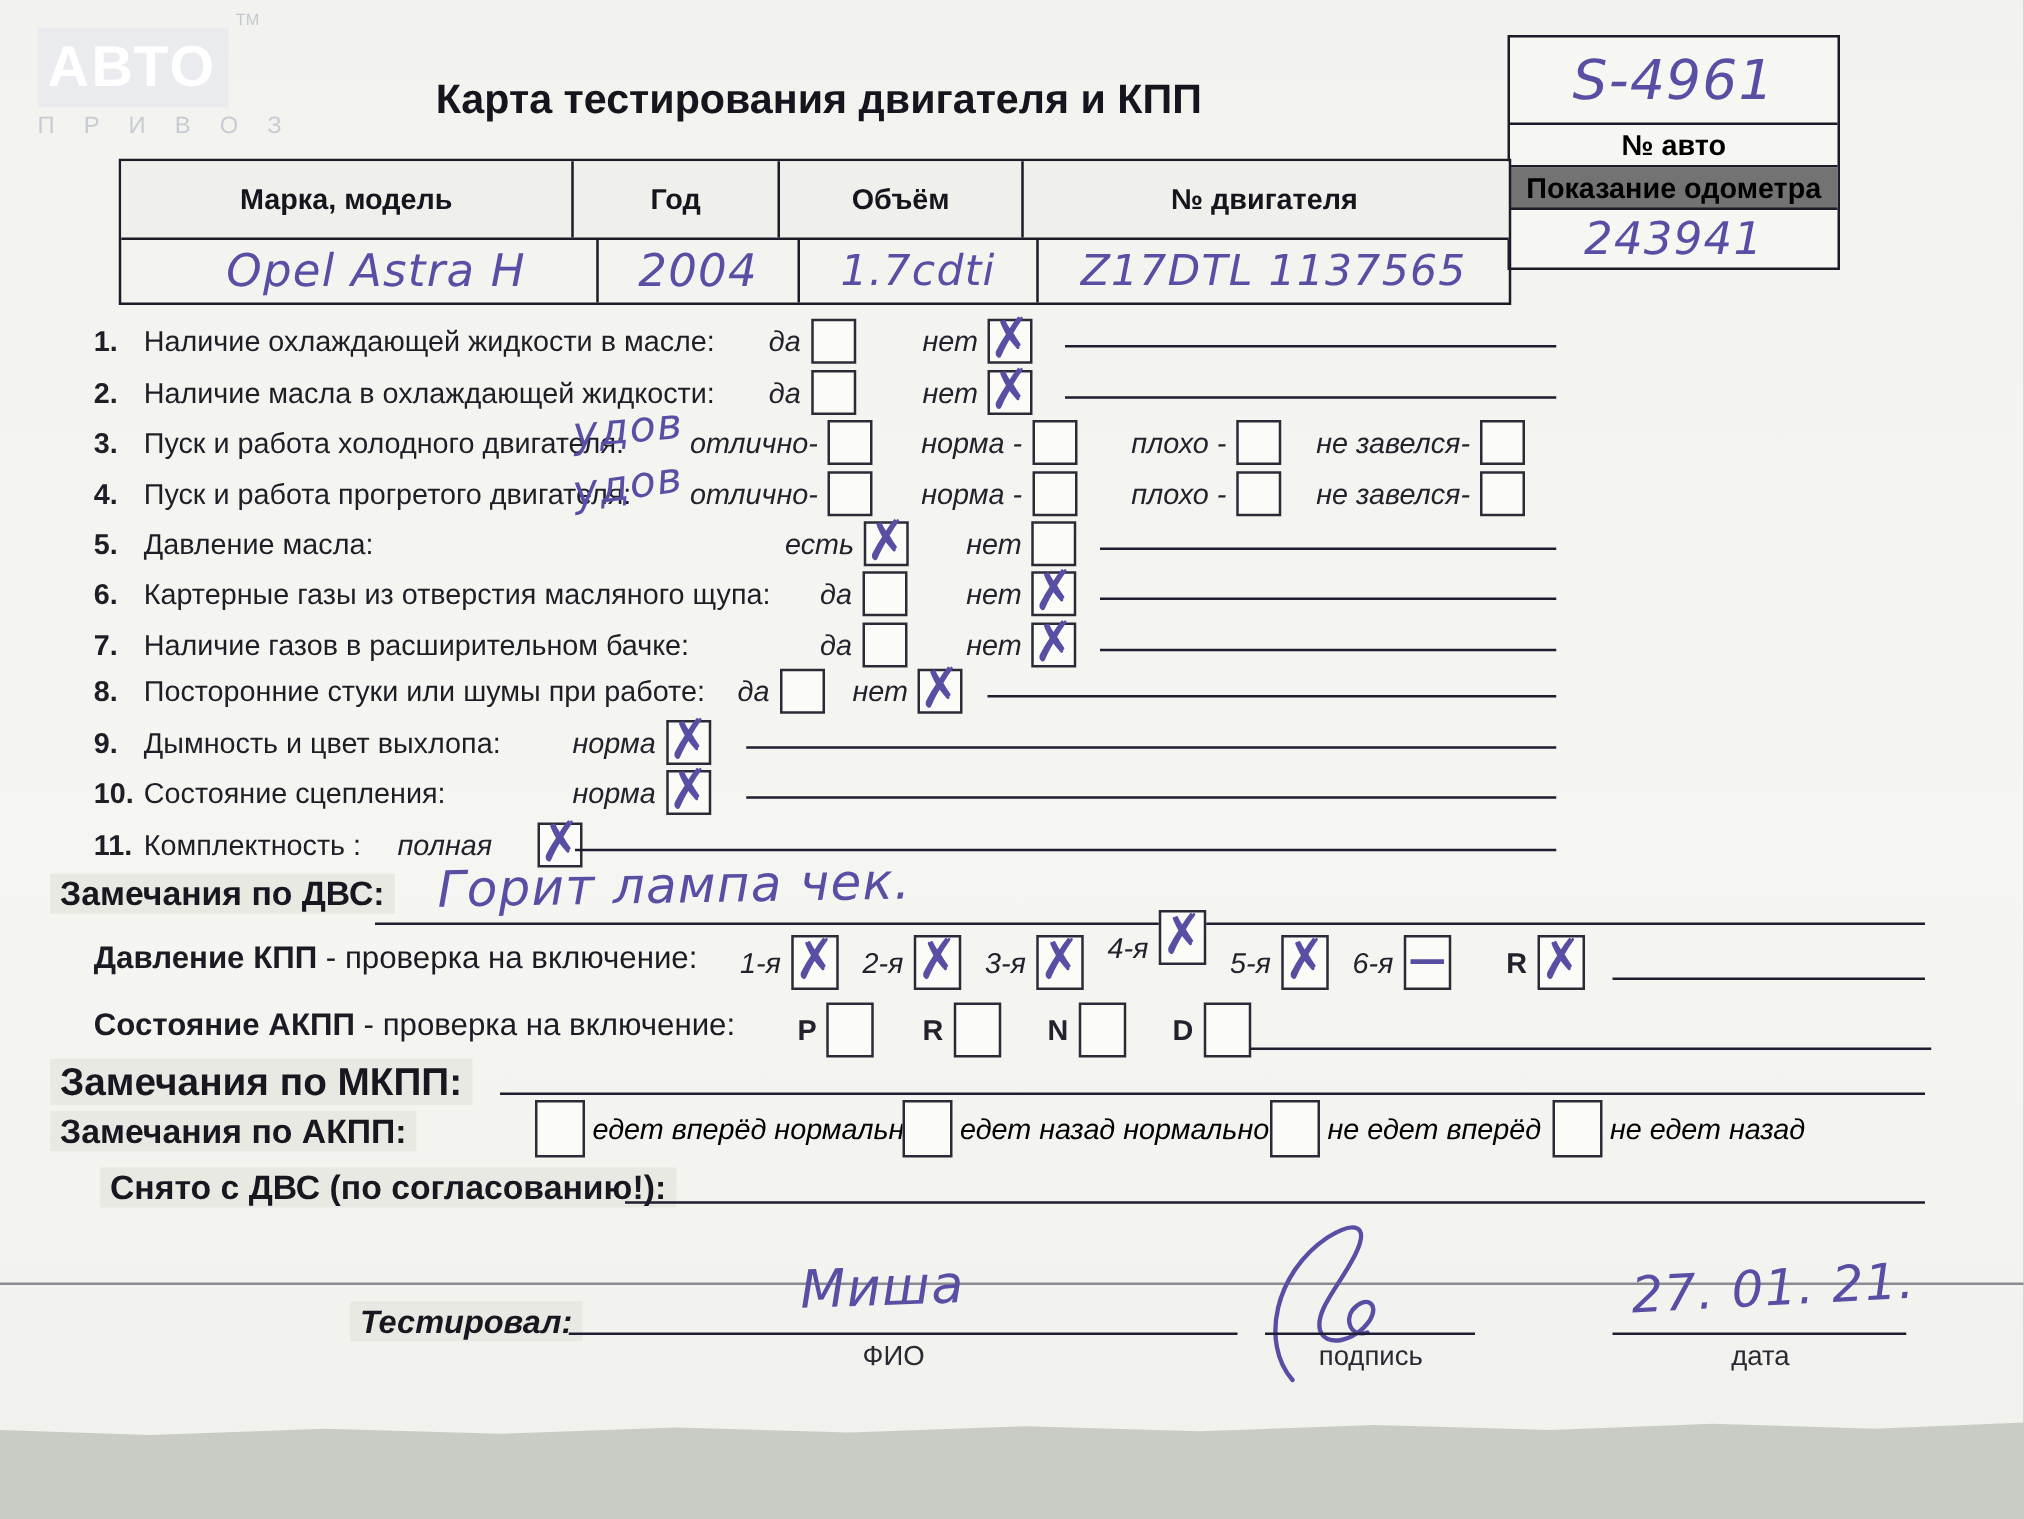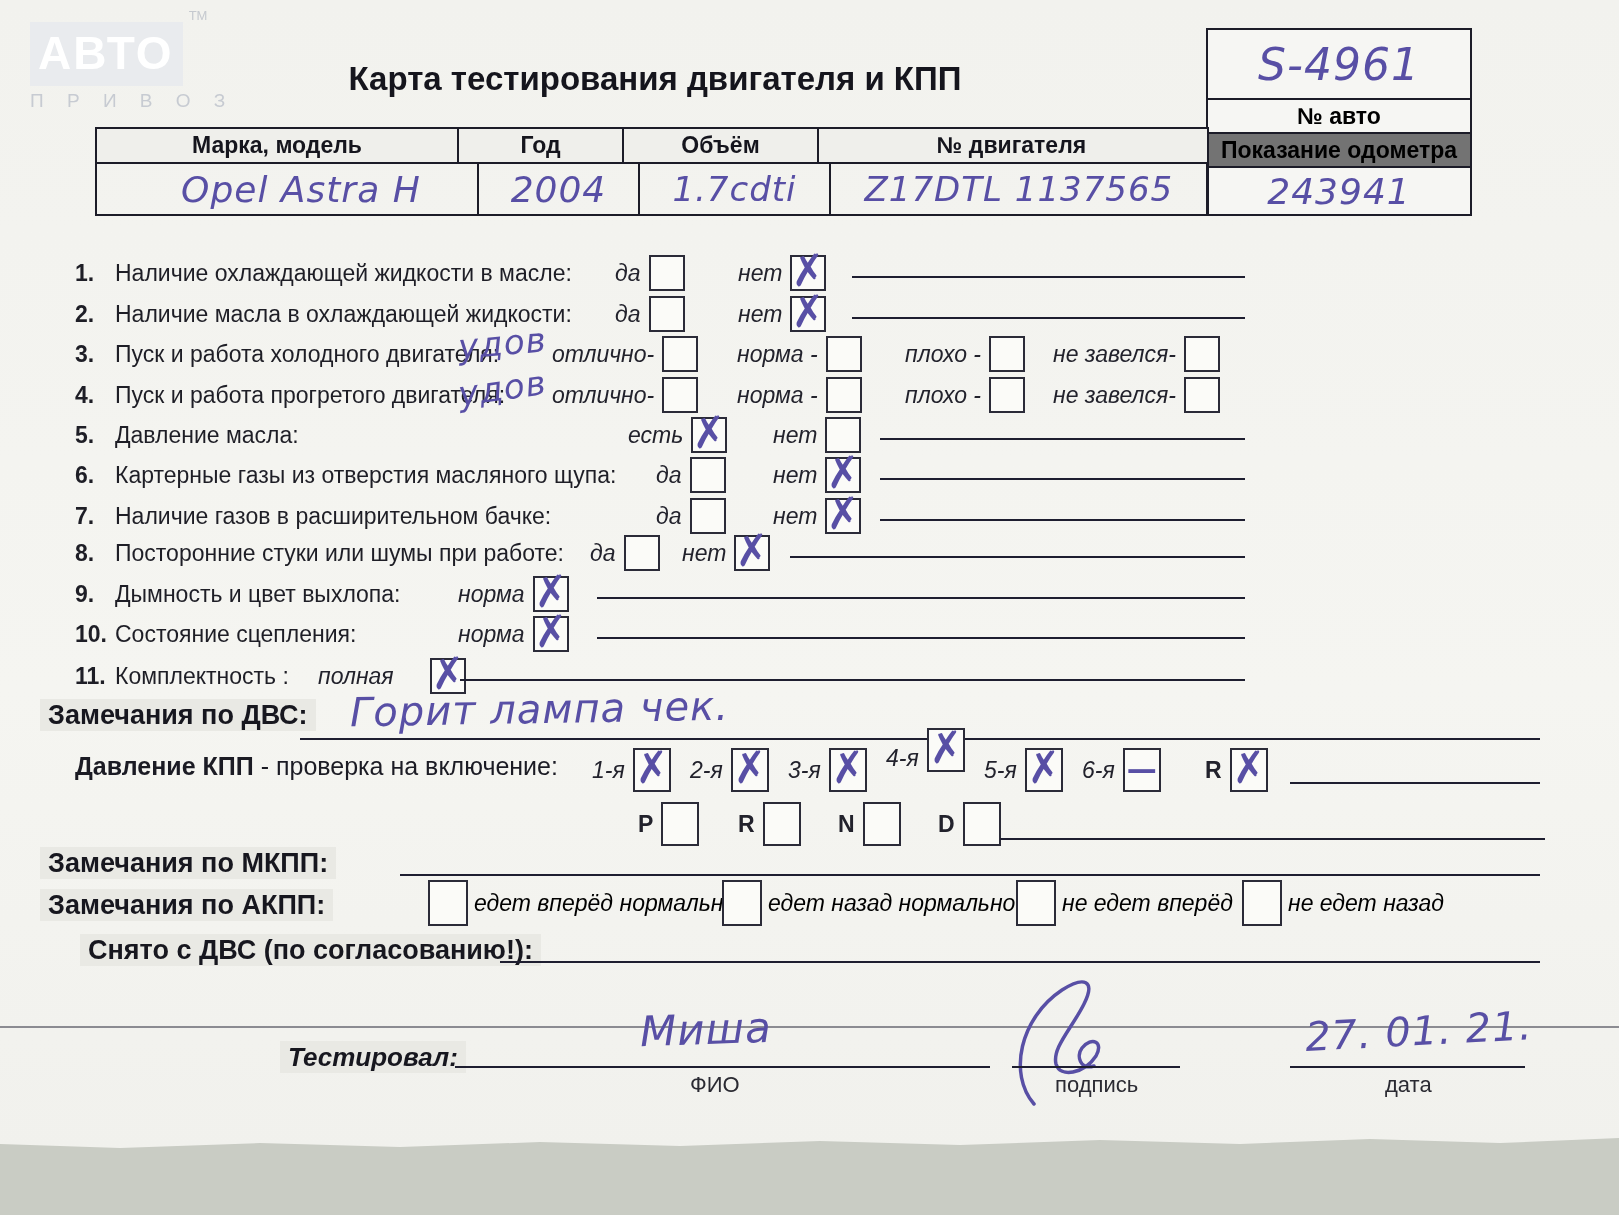--- a/index.html
+++ b/index.html
@@ -19,21 +19,21 @@
   .box.tall{width:34px; height:40px;}
   .box.big{width:36px; height:42px;}
   .mark{position:absolute; left:50%; top:50%; transform:translate(-50%,-55%) rotate(-6deg);
         font-size:42px; line-height:1; font-weight:bold; color:#584fa5; font-style:normal; font-family:"DejaVu Sans", sans-serif;}
   .mark.dash{font-size:30px; transform:translate(-50%,-55%);}
   .bline{position:absolute; border-bottom:2px solid #1e1e30;}
   .sec{font-weight:bold; font-size:26px; color:#17171f;}
   .vt{position:absolute; left:95px; top:127px; width:1110px; border:2px solid #1c1c28; display:flex; flex-direction:column;}
   .vt .hrow{display:flex; border-bottom:2px solid #1c1c28; background:#efefeb;}
   .vt .vrow{display:flex; height:50px;}
-  .vt .hc{font-weight:bold; font-size:23px; text-align:center; padding:3px 0; color:#15151d;}
+  .vt .hc{font-weight:bold; font-size:23px; text-align:center; padding:17px 0; color:#15151d;}
   .vt .vc{display:flex; align-items:center; justify-content:center;}
   .c1{width:360px; border-right:2px solid #1c1c28;padding-left:28px;}
   .c2{width:163px; border-right:2px solid #1c1c28;}
   .c3{width:193px; border-right:2px solid #1c1c28;}
   .c4{width:385px;}
   .rbox{position:absolute; left:1206px; top:28px; width:262px; border:2px solid #1c1c28; background:#f6f6f3;}
   .rbox .r1{height:68px; display:flex; align-items:center; justify-content:center; border-bottom:2px solid #1c1c28;}
   .rbox .r2{height:32px; display:flex; align-items:center; justify-content:center; font-weight:bold; font-size:23px; border-bottom:2px solid #1c1c28;}
   .rbox .r3{height:32px; display:flex; align-items:center; justify-content:center; font-weight:bold; font-size:23px; background:#737373; border-bottom:2px solid #1c1c28;}
   .rbox .r4{height:46px; display:flex; align-items:center; justify-content:center;}
@@ -362,20 +362,23 @@
       </span>
     </div>
   <div class="abs gear" style="left:1205px; top:748px; font-style:normal; font-weight:bold;">
       <span>R</span>
       <span class="box tall">
         <span class="mark">✗</span>
       </span>
     </div>
   <div class="bline" style="left:1290px; top:766px; width:250px; height:16px;"></div>
 
+  <div class="abs" style="top:806px; left:75px; font-size:25px; color:#1b1b24;">
+    <span style="font-weight:bold;">Состояние АКПП</span><span> - проверка на включение:</span>
+  </div>
   <div class="abs gear" style="left:638px; top:802px; font-style:normal; font-weight:bold;">
       <span>P</span>
       <span class="box tall">
         <span class="mark"></span>
       </span>
     </div>
   <div class="abs gear" style="left:738px; top:802px; font-style:normal; font-weight:bold;">
       <span>R</span>
       <span class="box tall">
         <span class="mark"></span>
@@ -389,21 +392,21 @@
     </div>
   <div class="abs gear" style="left:938px; top:802px; font-style:normal; font-weight:bold;">
       <span>D</span>
       <span class="box tall">
         <span class="mark"></span>
       </span>
     </div>
   <div class="bline" style="left:1000px; top:822px; width:545px; height:16px;"></div>
 
   <div class="abs" style="top:848px; left:40px;">
-    <span class="sec hl" style="font-size:27px;">Замечания по МКПП:</span>
+    <span class="sec hl" style="font-size:31px;">Замечания по МКПП:</span>
   </div>
   <div class="bline" style="left:400px; top:858px; width:1140px; height:16px;"></div>
 
   <div class="abs" style="top:890px; left:40px;">
     <span class="sec hl" style="font-size:27px;">Замечания по АКПП:</span>
   </div>
   <div class="abs" style="left:428px; top:880px; display:flex; align-items:center; gap:6px;">
       <span class="box big">
         <span class="mark"></span>
       </span>

